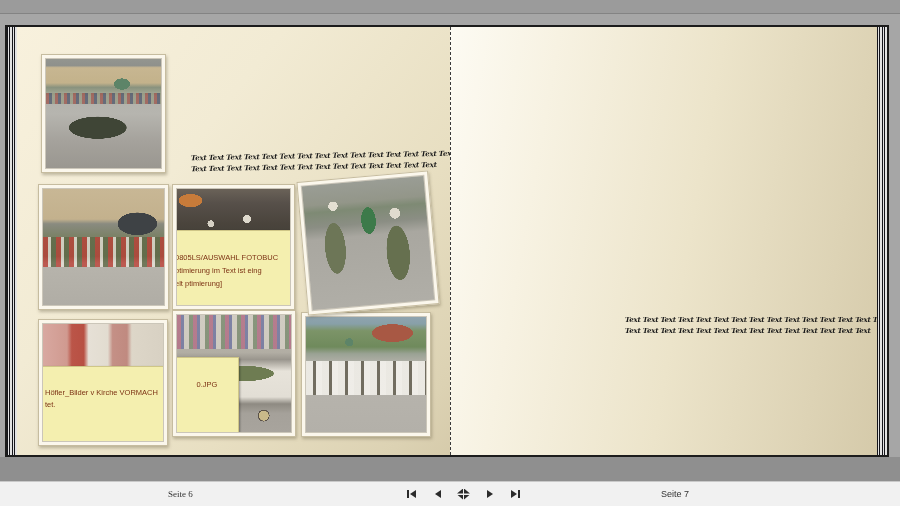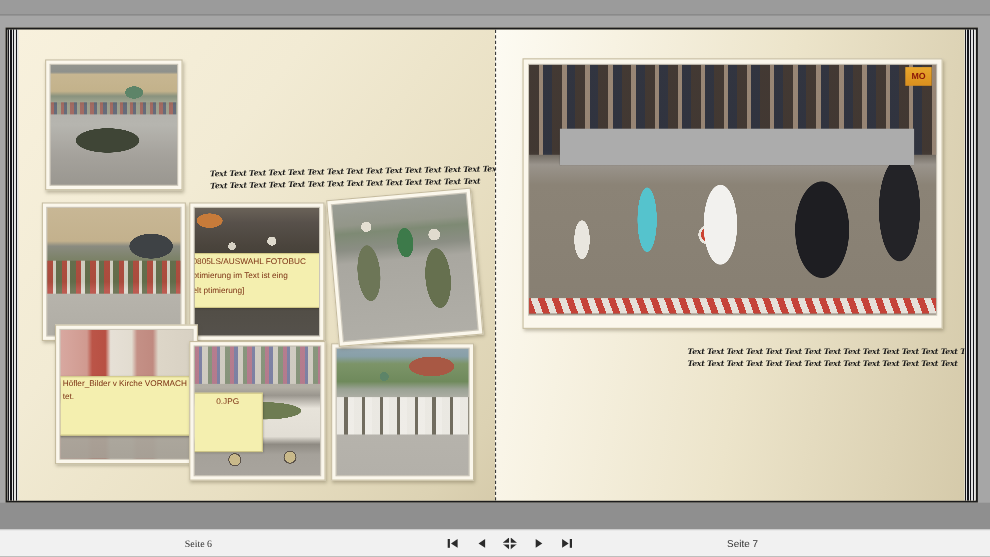--- a/index.html
+++ b/index.html
@@ -22,21 +22,21 @@
     background:linear-gradient(100deg,#fdfbf3 0%,#f7f2e2 22%,#ece4ca 55%,#ddd3b5 85%,#d5caaa 100%);}
   .spine{position:absolute;left:443px;top:0;bottom:0;width:0;border-left:1px dashed #3a3a3a;z-index:5;}
 
   
   .frame{position:absolute;box-sizing:border-box;background:#fbf7ec;border:1px solid #c6bc9f;padding:4px;box-shadow:1px 2px 3px rgba(90,80,55,.35);}
   .frame .ph{position:relative;width:100%;height:100%;outline:1px solid rgba(60,50,30,.25);overflow:hidden;}
   .f1{left:24px;top:27px;width:125px;height:119px;}
   .f2{left:21px;top:157px;width:131px;height:126px;}
   .f3{left:155px;top:157px;width:123px;height:126px;}
   .f4{left:285px;top:149px;width:132px;height:134px;transform:rotate(-5deg);z-index:3;}
-  .f5{left:21px;top:268px;width:130px;height:127px;margin-left:12px;}
+  .f5{left:21px;top:292px;width:130px;height:127px;}
   .f6{left:155px;top:283px;width:124px;height:127px;}
   .f7{left:284px;top:285px;width:130px;height:125px;}
   .f8{left:25px;top:26px;width:382px;height:246px;padding:5px 5px 12px 5px;}
 
   
   .p1{background-image:
     radial-gradient(ellipse 13px 9px at 66% 23%,#5d8468 62%,rgba(93,132,104,0) 63%),
     repeating-linear-gradient(90deg,rgba(150,60,50,.6) 0 3px,rgba(60,70,95,.65) 3px 6px,rgba(140,145,115,.55) 6px 9px),
     radial-gradient(ellipse 52px 20px at 45% 63%,#3f4536 55%,rgba(63,69,54,0) 56%),
     linear-gradient(180deg,#93958f 0%,#8f918c 6%,#c7b691 8%,#c3b28b 22%,#89927e 26%,#9aa18c 30%,#b2b1ab 34%,#b6b5af 50%,#a5a29c 75%,#9a9790 100%);
@@ -95,21 +95,21 @@
     repeating-linear-gradient(90deg,rgba(60,50,45,.85) 0 9px,rgba(160,140,122,.85) 9px 13px,rgba(40,45,60,.85) 13px 21px),
     repeating-linear-gradient(70deg,rgba(204,60,50,.9) 0 6px,rgba(240,235,228,.9) 6px 12px),
     linear-gradient(180deg,#6a6258 0%,#5e574e 34%,#9a948c 40%,#8b8376 48%,#877f72 100%);
     background-size:auto,auto,auto,auto,auto,auto,100% 36%,100% 14px,100% 100%;
     background-position:0 0,0 0,0 0,0 0,0 0,0 0,0 0,0 212px,0 0;
     background-repeat:no-repeat;}
 
   
   .censor{position:absolute;left:28px;top:58px;width:322px;height:33px;background:#acacac;box-shadow:0 0 1px rgba(0,0,0,.3);}
   .shopsign{position:absolute;right:4px;top:2px;width:24px;height:17px;background:linear-gradient(180deg,#e8a62c,#d98f1e);color:#8a1508;font-size:8px;font-weight:bold;display:flex;align-items:center;justify-content:center;}
-  .note{position:absolute;background:#f4efaf;border:1px solid #cfc687;box-shadow:1px 1px 2px rgba(0,0,0,.35);color:#7c3214;font-size:7.5px;line-height:13px;padding:0 3px;overflow:hidden;white-space:nowrap;}
+  .note{position:absolute;background:#f4efaf;border:1px solid #cfc687;box-shadow:1px 1px 2px rgba(0,0,0,.35);color:#7c3214;font-size:7.5px;line-height:13px;padding:20px 3px;overflow:hidden;white-space:nowrap;}
   .note-fotobuch{left:-6px;right:-5px;top:41px;height:48px;}
   .note-kirche{left:-2px;right:-4px;top:42px;height:52px;line-height:12px;}
   .note-jpg{left:-2px;top:42px;width:56px;height:52px;}
 
   
   .scripttext{position:absolute;font-family:"DejaVu Serif",serif;font-style:italic;font-weight:bold;font-size:7px;letter-spacing:-0.2px;color:#191919;line-height:11px;white-space:nowrap;}
   .text-left{left:174px;top:123px;transform:rotate(-1deg);}
   .text-right{left:175px;top:287px;}
 
   
@@ -184,26 +184,20 @@
       </div>
 
       <div class="frame f7">
         <div class="ph p7"></div>
       </div>
     </div>
 
     <div class="spine"></div>
 
     <div class="page page-right">
-      <div class="frame f8">
-        <div class="ph p8">
-          <div class="shopsign">MO</div>
-          <div class="censor"></div>
-        </div>
-      </div>
 
       <div class="scripttext text-right">
         <div>Text Text Text Text Text Text Text Text Text Text Text Text Text Text Text</div>
         <div>Text Text Text Text Text Text Text Text Text Text Text Text Text Text</div>
       </div>
     </div>
 
     <div class="edge edge-right"></div>
   </div>
 

